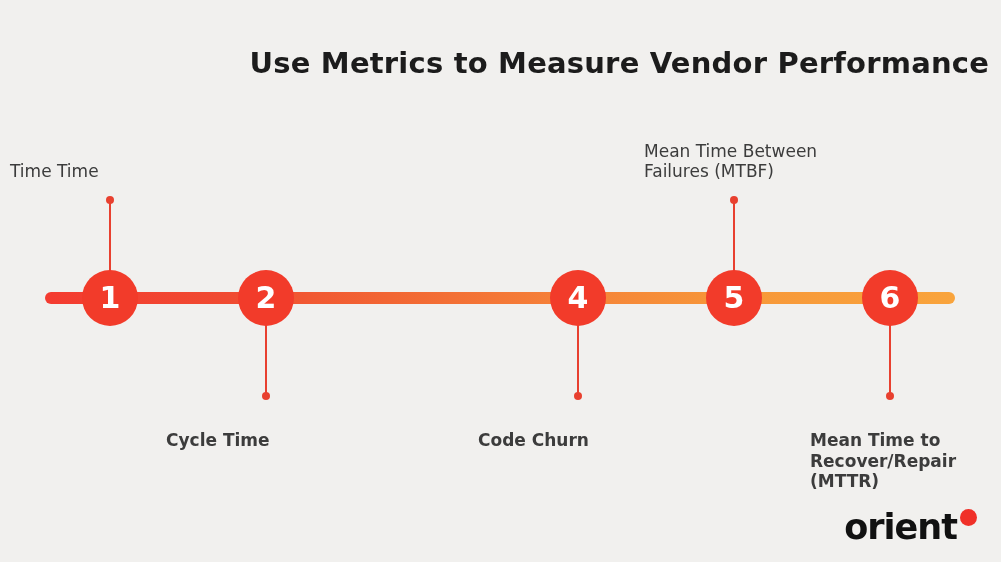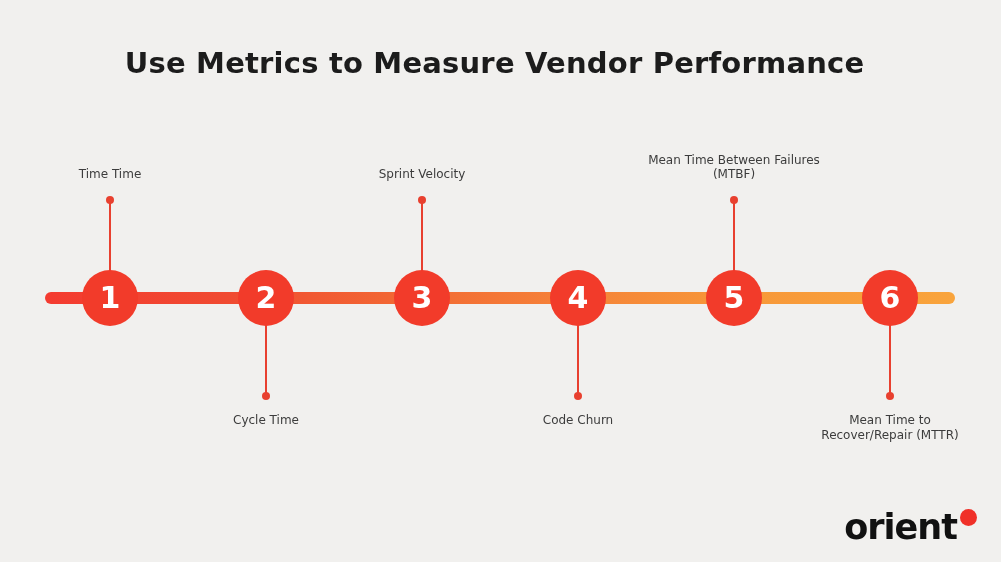--- a/index.html
+++ b/index.html
@@ -15,21 +15,21 @@
   html,body{margin:0;padding:0;}
   body{font-family:"DejaVu Sans","Liberation Sans",sans-serif;}
   .canvas{
     position:relative;
     width:1001px;height:562px;
     background:var(--background);
     overflow:hidden;
   }
   .title{
     position:absolute;left:0;right:12px;top:46px;
-    margin:0;text-align:center;
+    margin:0;text-align:right;
     font-size:29px;font-weight:700;letter-spacing:.2px;
     color:var(--title-text);
   }
   .timeline-bar{
     position:absolute;left:45px;top:292px;
     width:910px;height:12px;border-radius:6px;
     background:linear-gradient(90deg,
       var(--line-gradient-start) 0%,
       #f04a31 20%, #f26633 38%, #f58038 56%, #f79739 75%,
       var(--line-gradient-end) 100%);
@@ -59,26 +59,26 @@
   .below .connector{top:324px;height:72px;}
   .dot{
     position:absolute;left:50%;width:8px;height:8px;
     margin-left:-4px;border-radius:50%;
     background:var(--connector);
   }
   .above .dot{top:-4px;}
   .below .dot{bottom:-4px;}
   .label{
     position:absolute;left:50%;transform:translateX(-50%);
-    width:200px;text-align:center;
-    font-size:12px;font-weight:500;line-height:1.22;
+    width:200px;
+    font-size:17px;font-weight:500;line-height:1.22;
     color:var(--label-text);
   }
   .above .label{bottom:380px;}
-  .below .label{top:413px;}
+  .below .label{top:430px;font-weight:bold;}
   .m5 .label{width:180px;}
   .m6 .label{width:160px;}
   .logo{
     position:absolute;right:24px;bottom:17px;
     display:inline-flex;align-items:flex-start;
   }
   .logo-text{
     font-size:35px;font-weight:700;letter-spacing:-1px;
     color:#111111;line-height:1;
   }
@@ -110,29 +110,20 @@
   <div class="milestone below m2">
     <div class="circle">
       <span>2</span>
     </div>
     <div class="connector">
       <span class="dot"></span>
     </div>
     <div class="label">Cycle Time</div>
   </div>
 
-  <div class="milestone above m3">
-    <div class="label">Sprint Velocity</div>
-    <div class="connector">
-      <span class="dot"></span>
-    </div>
-    <div class="circle">
-      <span>3</span>
-    </div>
-  </div>
 
   <div class="milestone below m4">
     <div class="circle">
       <span>4</span>
     </div>
     <div class="connector">
       <span class="dot"></span>
     </div>
     <div class="label">Code Churn</div>
   </div>

